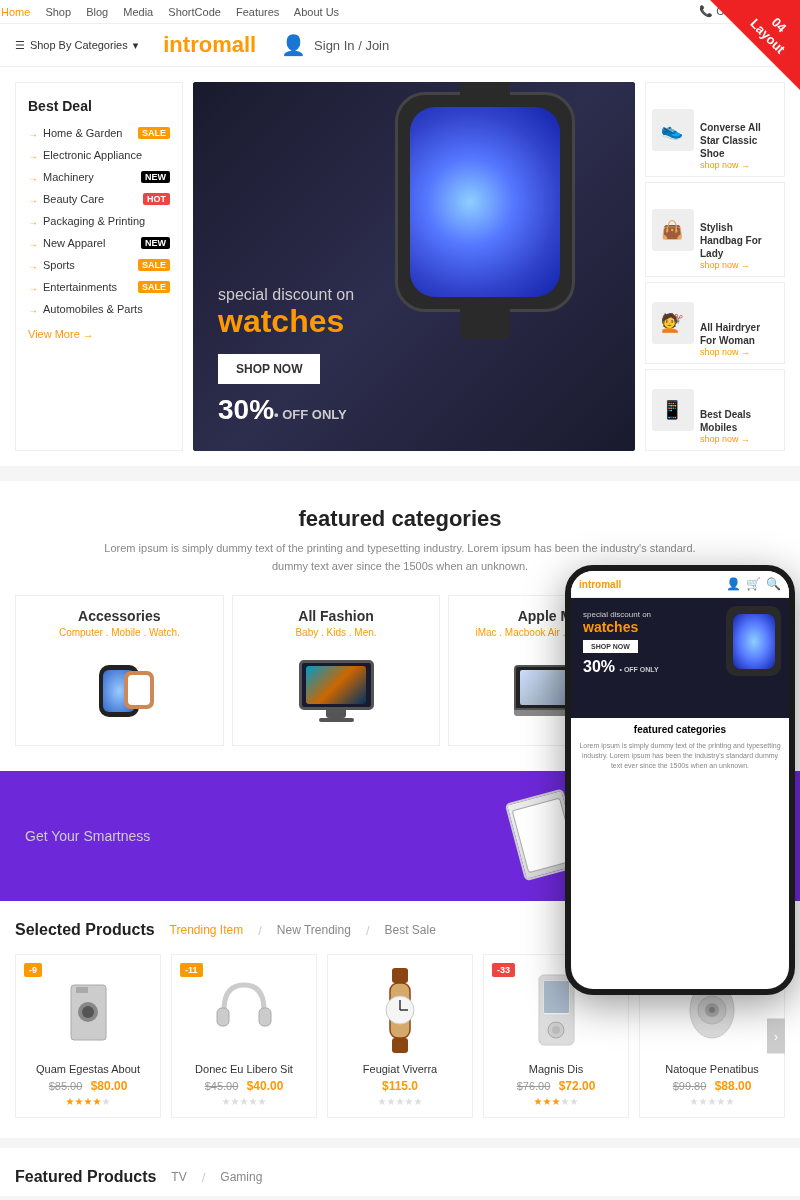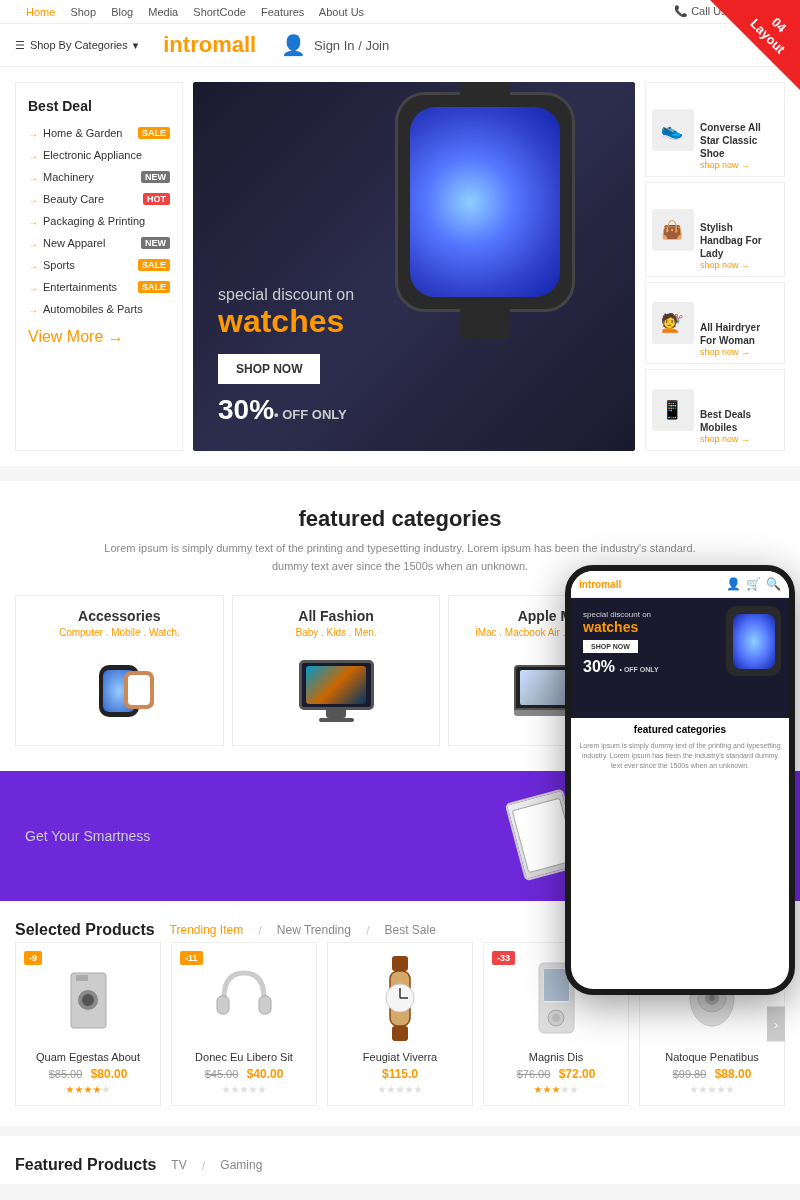--- a/index.html
+++ b/index.html
@@ -2,21 +2,21 @@
 <html><head>
   <meta charset="utf-8">
   <style>
     * { margin: 0; padding: 0; box-sizing: border-box; }
     body { font-family: Arial, sans-serif; font-size: 13px; background: #f5f5f5; width: 800px; }
 
     
     .top-bar {
       background: #fff;
       border-bottom: 1px solid #eee;
-      padding: 5px 26px;
+      padding: 5px 1px;
       display: flex;
       align-items: center;
       justify-content: space-between;
       font-size: 11px;
       color: #555;
     }
     .top-bar-left a {
       color: #f90;
       text-decoration: none;
       margin-right: 12px;
@@ -129,23 +129,23 @@
     .sidebar-item-name { display: flex; align-items: center; gap: 5px; }
     .sidebar-item-name::before { content: '→'; color: #f90; font-size: 10px; }
     .badge {
       font-size: 9px;
       padding: 1px 4px;
       border-radius: 2px;
       color: #fff;
       font-weight: bold;
     }
     .badge-sale { background: #f90; }
-    .badge-new { background: #737373; }
+    .badge-new { background: #000000; }
     .badge-hot { background: #e44; }
-    .view-more { color: #f90; font-size: 16px; padding: 8px 12px; display: block; cursor: pointer; }
+    .view-more { color: #f90; font-size: 11px; padding: 8px 12px; display: block; cursor: pointer; }
 
     
     .hero-banner {
       flex: 1;
       background: #1a1a2e;
       border-radius: 3px;
       position: relative;
       overflow: hidden;
       min-height: 260px;
       display: flex;
@@ -425,21 +425,21 @@
 
     
     .selected-section {
       background: #fff;
       padding: 20px 15px;
     }
     .selected-header {
       display: flex;
       align-items: center;
       gap: 15px;
-      margin-bottom: 3px;
+      margin-bottom: 15px;
     }
     .selected-title { font-size: 16px; font-weight: bold; color: #222; }
     .tab-link { font-size: 12px; color: #f90; cursor: pointer; text-decoration: none; }
     .tab-link:not(.active) { color: #888; }
     .tab-sep { color: #ccc; }
     .products-row {
       display: flex;
       gap: 10px;
       overflow: hidden;
     }

